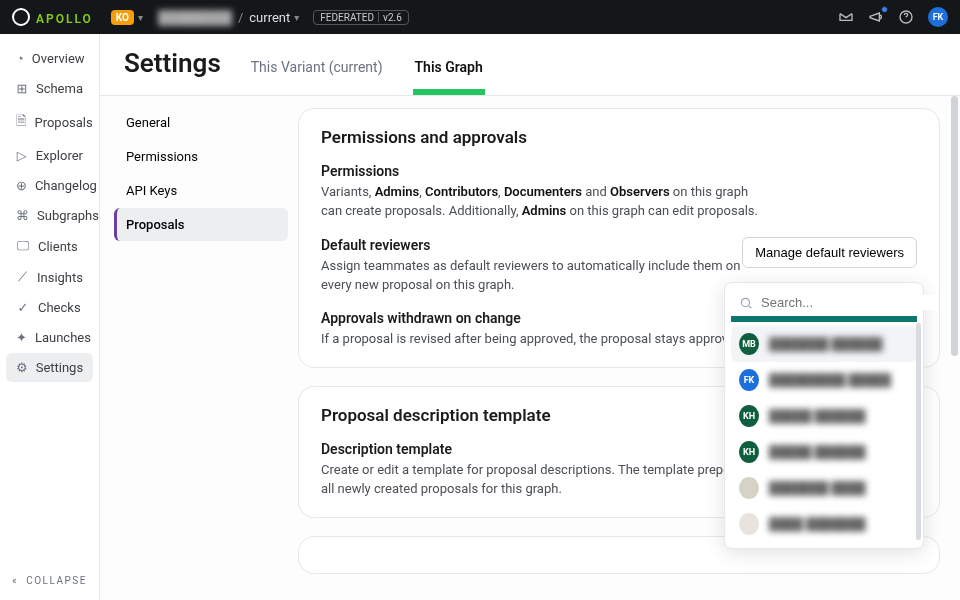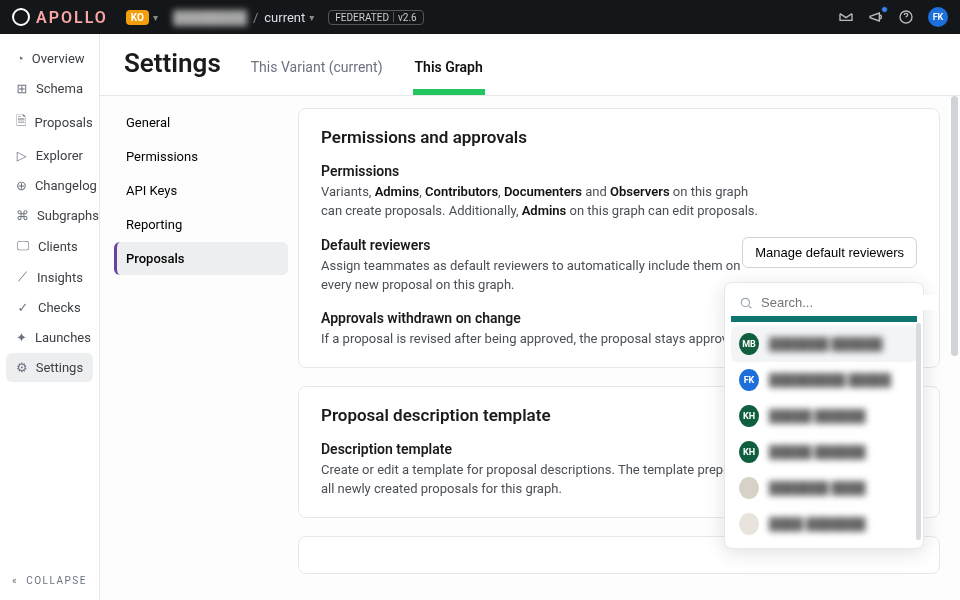--- a/index.html
+++ b/index.html
@@ -1,19 +1,19 @@
 <!DOCTYPE html>
 <html><head>
 <meta charset="utf-8">
 <style>
   * { box-sizing: border-box; margin: 0; padding: 0; }
   body { font-family: -apple-system, BlinkMacSystemFont, "Segoe UI", Roboto, sans-serif; font-size: 13px; color: #1b1b1b; background: #fff; width: 960px; height: 600px; overflow: hidden; }
   
   .topbar { height: 34px; background: #14171a; display: flex; align-items: center; padding: 0 12px; color: #dcdfe4; }
-  .logo { display: flex; align-items: flex-start; gap: 6px; font-weight: 600; letter-spacing: 2px; font-size: 16px; color: #fca5a5; }
+  .logo { display: flex; align-items: flex-end; gap: 6px; font-weight: 600; letter-spacing: 2px; font-size: 12px; color: #84cc16; }
   .logo-circle { width: 18px; height: 18px; border: 2px solid #fff; border-radius: 50%; display: inline-block; }
   .org-badge { background: #f59e0b; color: #fff; border-radius: 4px; padding: 2px 5px; font-size: 10px; font-weight: 700; margin-left: 18px; }
   .bc-sep { margin: 0 6px; color: #888; }
   .bc-blur { filter: blur(3px); color: #aaa; }
   .chev { font-size: 10px; color: #888; margin-left: 4px; }
   .fed-box { border: 1px solid #555; border-radius: 4px; padding: 1px 6px; font-size: 10px; color: #ccc; margin-left: 14px; display: flex; align-items: center; gap: 4px; }
   .fed-div { width:1px; height:10px; background:#555; }
   .top-right { margin-left: auto; display: flex; align-items: center; gap: 14px; }
   .top-icon { color: #bbb; cursor: pointer; position: relative; }
   .dot-badge { position: absolute; top: -3px; right: -4px; width: 7px; height: 7px; background: #3b82f6; border-radius: 50%; border: 1px solid #14171a; }
@@ -33,21 +33,21 @@
   .page-title { font-size: 26px; font-weight: 600; }
   .tab { padding: 0 2px 14px; color: #6b7280; cursor: pointer; font-size: 14px; }
   .tab.selected { color: #111; font-weight: 600; border-bottom: 6px solid #22c55e; }
   
   .body { flex: 1; display: flex; overflow: hidden; background: #fdfdfd; }
   .subnav { width: 198px; padding: 10px 10px 0 14px; }
   .sub-item { padding: 9px 12px; border-radius: 6px; cursor: pointer; margin-bottom: 1px; color: #000000; }
   .sub-item.active { background: #eceef0; border-left: 3px solid #6b3fa0; padding-left: 9px; font-weight: 500; }
   
   .content { flex: 1; overflow-y: auto; padding: 12px 20px 40px 0; position: relative; }
-  .card { background: #fff; border: 1px solid #e5e7eb; border-radius: 8px; padding: 18px 22px; margin-bottom: 18px; }
+  .card { background: #fff; border: 1px solid #e5e7eb; border-radius: 16px; padding: 18px 22px; margin-bottom: 18px; }
   .card h2 { font-size: 17px; font-weight: 600; margin-bottom: 16px; }
   .sect { margin-bottom: 16px; position: relative; }
   .sect h3 { font-size: 14px; font-weight: 600; margin-bottom: 4px; }
   .sect p { font-size: 13px; color: #4b4f56; line-height: 1.45; max-width: 440px; }
   .btn { position: absolute; right: 0; top: 0; background: #fff; border: 1px solid #d1d5db; border-radius: 6px; padding: 7px 12px; font-size: 13px; font-weight: 500; cursor: pointer; }
   strong { font-weight: 600; color: #111; }
 
   .popover { position: absolute; top: 248px; right: 36px; width: 200px; background: #fff; border: 1px solid #e5e7eb; border-radius: 8px; box-shadow: 0 4px 20px rgba(0,0,0,0.12); padding: 6px; }
   .search-row { display: flex; align-items: center; gap: 8px; padding: 6px 8px; border-bottom: 6px solid #0f766e; margin-bottom: 4px; }
   .search-row input { border: none; outline: none; font-size: 13px; flex: 1; }
@@ -163,21 +163,20 @@
         <div class="tab">This Variant (current)</div>
         <div class="tab selected">This Graph</div>
       </div>
     </div>
 
     <div class="body">
       <div class="subnav">
         <div class="sub-item">General</div>
         <div class="sub-item">Permissions</div>
         <div class="sub-item">API Keys</div>
-        <div class="sub-item">Reporting</div>
         <div class="sub-item active">Proposals</div>
       </div>
 
       <div class="content">
         <div class="card">
           <h2>Permissions and approvals</h2>
           <div class="sect">
             <h3>Permissions</h3>
             <p><span>Variants, </span><strong>Admins</strong><span>, </span><strong>Contributors</strong><span>, </span><strong>Documenters</strong><span> and </span><strong>Observers</strong><span> on this graph can create proposals. Additionally, </span><strong>Admins</strong><span> on this graph can edit proposals.</span></p>
           </div>

